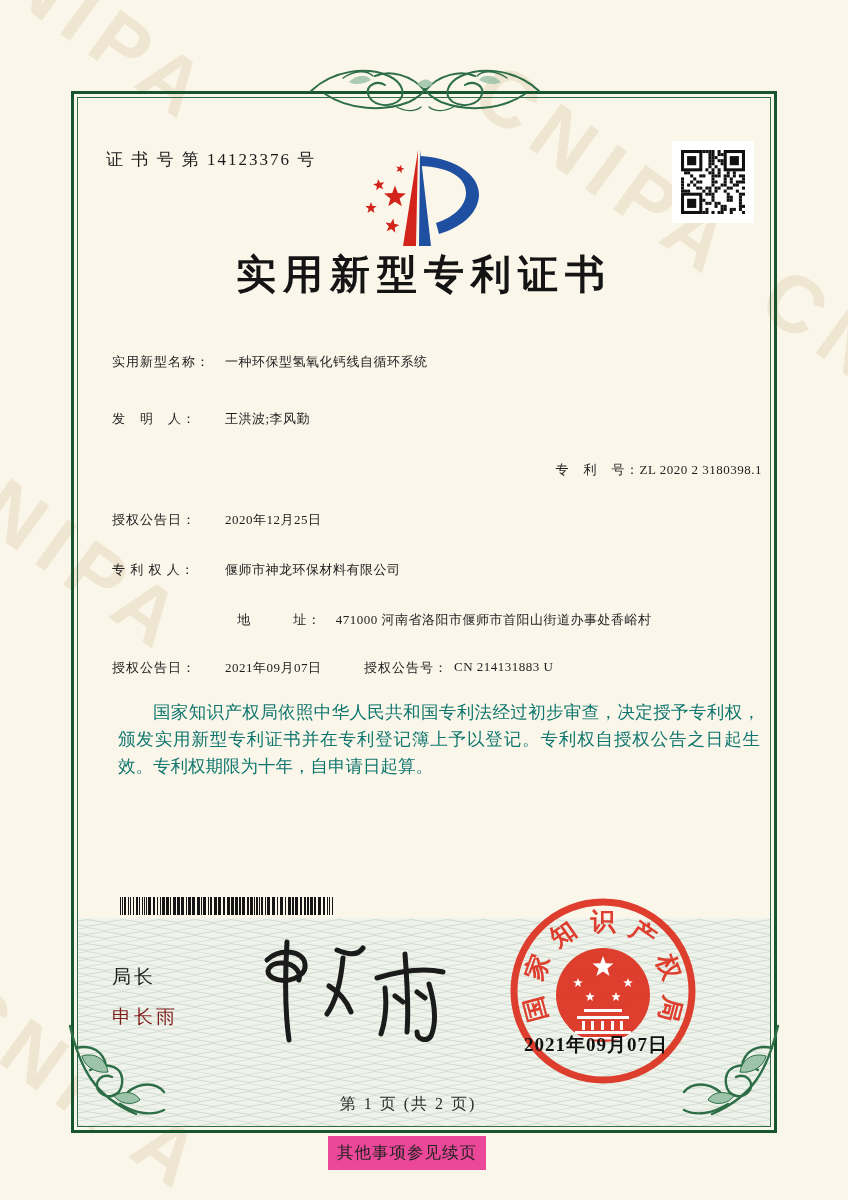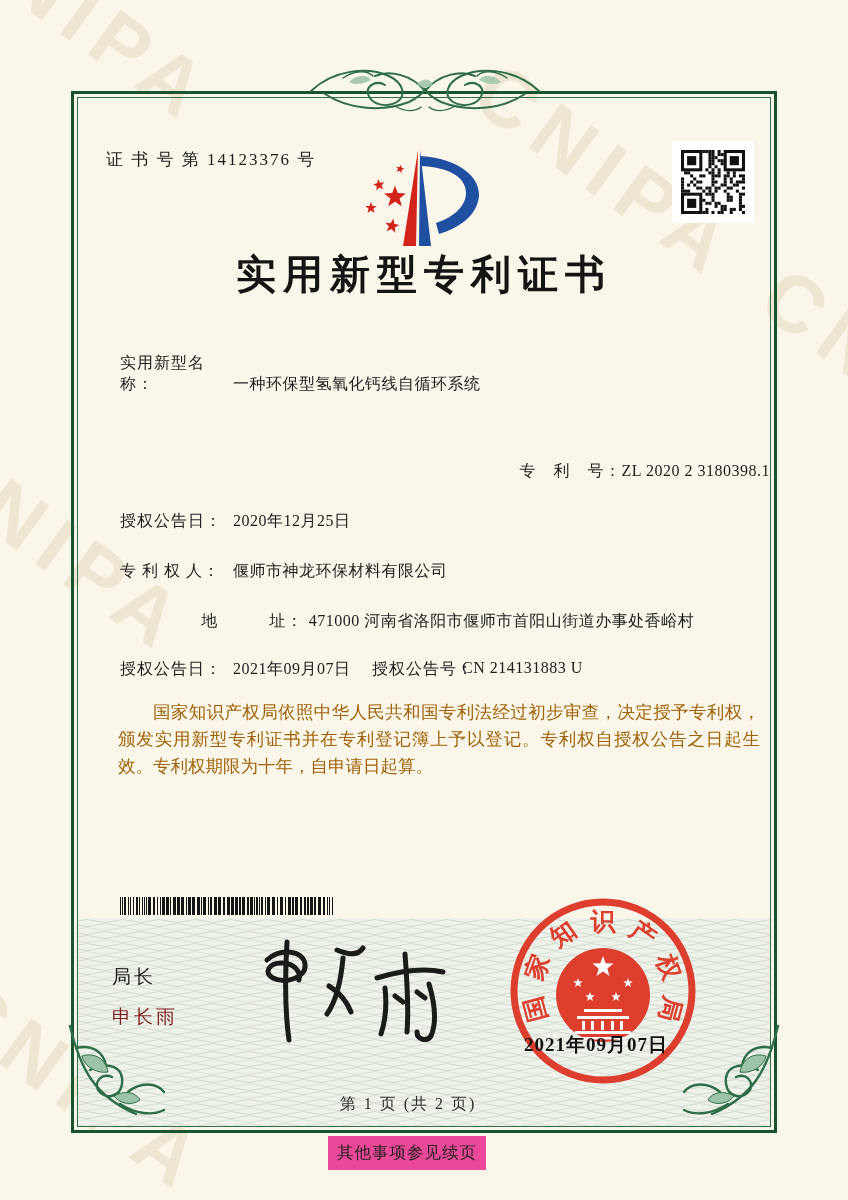--- a/index.html
+++ b/index.html
@@ -12,27 +12,27 @@
       white-space:nowrap;pointer-events:none;}
   
   .frame-outer{left:71px;top:91px;width:706px;height:1042px;border:3px solid #17552f;box-sizing:border-box;}
   .frame-inner{left:77px;top:97px;width:694px;height:1030px;border:1px solid #2e6d49;box-sizing:border-box;}
   
   .certno{left:106px;top:148px;font-size:17px;letter-spacing:2px;color:#1c1c1c;}
   .title{left:0;top:247px;width:848px;text-align:center;font-size:40px;font-weight:700;
          letter-spacing:7px;color:#141414;}
   .qrbox{left:672px;top:141px;width:82px;height:82px;background:#ffffff;}
   
-  .frow{left:120px;font-size:16px;width:650px;height:24px;color:#1d1d1d;}
+  .frow{left:112px;font-size:13px;width:650px;height:24px;color:#1d1d1d;}
   .flabel{display:inline-block;width:113px;letter-spacing:1px;}
   .fval{letter-spacing:0.5px;}
   .g2l{position:absolute;left:252px;top:0;letter-spacing:1px;}
   .g2v{position:absolute;left:342px;top:0;letter-spacing:0.5px;}
   
-  .paras{left:118px;top:699px;width:642px;font-size:17.5px;line-height:27px;text-align:justify;color:#a16207;}
+  .paras{left:118px;top:699px;width:642px;font-size:17.5px;line-height:27px;text-align:justify;color:#0f766e;}
   .paras p{margin:0;text-indent:2em;}
   
   .panel{left:78px;top:918px;width:692px;height:208px;}
   
   .officer-title{left:112px;top:964px;font-family:"Liberation Sans","DejaVu Sans",sans-serif;
                  font-size:19px;color:#1a1a1a;letter-spacing:3px;}
   .officer-name{left:112px;top:1004px;font-family:Liberation Serif, serif;
                 font-size:19px;color:#7f1d1d;letter-spacing:3px;}
   .sealdate{left:524px;top:1032px;width:170px;font-size:19px;font-weight:700;color:#111;
             letter-spacing:1px;z-index:7;}
@@ -253,20 +253,23 @@
         <rect x="3" y="45" width="15" height="15" fill="#fff"></rect>
         <rect x="6" y="48" width="9" height="9" fill="#111"></rect>
       </svg>
   </div>
 
   <div class="abs title">实用新型专利证书</div>
 
   <div class="abs frow" style="top:353px;">
     <span class="flabel">实用新型名称：</span><span class="fval">一种环保型氢氧化钙线自循环系统</span>
   </div>
+  <div class="abs frow" style="top:410px;">
+    <span class="flabel">发　明　人：</span><span class="fval">王洪波;李风勤</span>
+  </div>
   <div class="abs frow" style="top:461px;text-align:right;">
     <span class="flabel">专　利　号：</span><span class="fval">ZL 2020 2 3180398.1</span>
   </div>
   <div class="abs frow" style="top:511px;">
     <span class="flabel">授权公告日：</span><span class="fval">2020年12月25日</span>
   </div>
   <div class="abs frow" style="top:561px;">
     <span class="flabel">专 利 权 人：</span><span class="fval">偃师市神龙环保材料有限公司</span>
   </div>
   <div class="abs frow" style="top:611px;text-align:center;">

